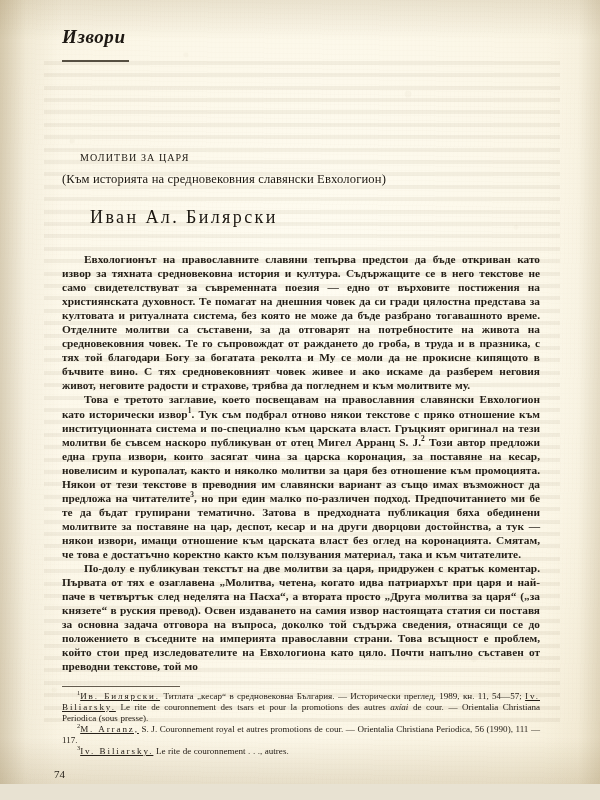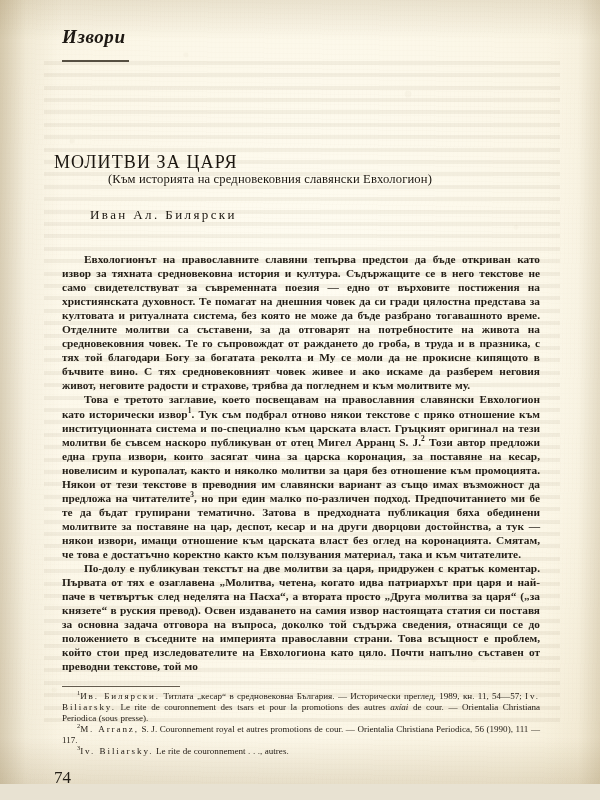--- a/index.html
+++ b/index.html
@@ -92,40 +92,39 @@
     top: 60px;
     width: 67px;
     height: 2px;
     background: #3a3226;
     opacity: .85;
   }
 
   
   .art-title {
     position: absolute;
-    left: 54px;
+    left: 80px;
     top: 152px;
-    font-size: 18px;
+    font-size: 10px;
     letter-spacing: 1.1px;
     color: #1b1610;
   }
   .art-subtitle {
     position: absolute;
     left: 62px;
     top: 172px;
     font-size: 12.6px;
     letter-spacing: .15px;
     color: #1b1610;
-    margin-left: 46px;
   }
   .art-author {
     position: absolute;
     left: 90px;
     top: 207px;
-    font-size: 13px;
+    font-size: 18px;
     letter-spacing: 2.4px;
     color: #1b1610;
   }
 
   
   .body-col {
     position: absolute;
     left: 62px;
     top: 252px;
     width: 478px;
@@ -169,28 +168,28 @@
     color: #262019;
     word-spacing: .3px;
   }
   .footnotes p {
     margin: 0;
     text-indent: 15px;
   }
   .footnotes sup {
     font-size: 6.3px;
   }
-  .sp { letter-spacing: 1.9px; }
+  .sp { letter-spacing: 1.9px; text-decoration: underline; }
   .it { font-style: italic; margin-top: 8px; }
 
   .folio {
     position: absolute;
     left: 54px;
     top: 768px;
-    font-size: 17px;
+    font-size: 11px;
     color: #221d16;
   }
 </style>
 </head>
 <body>
 
 <div class="page">
   <div class="grain"></div>
   <div class="showthrough"></div>
   <div class="edgeshade"></div>

